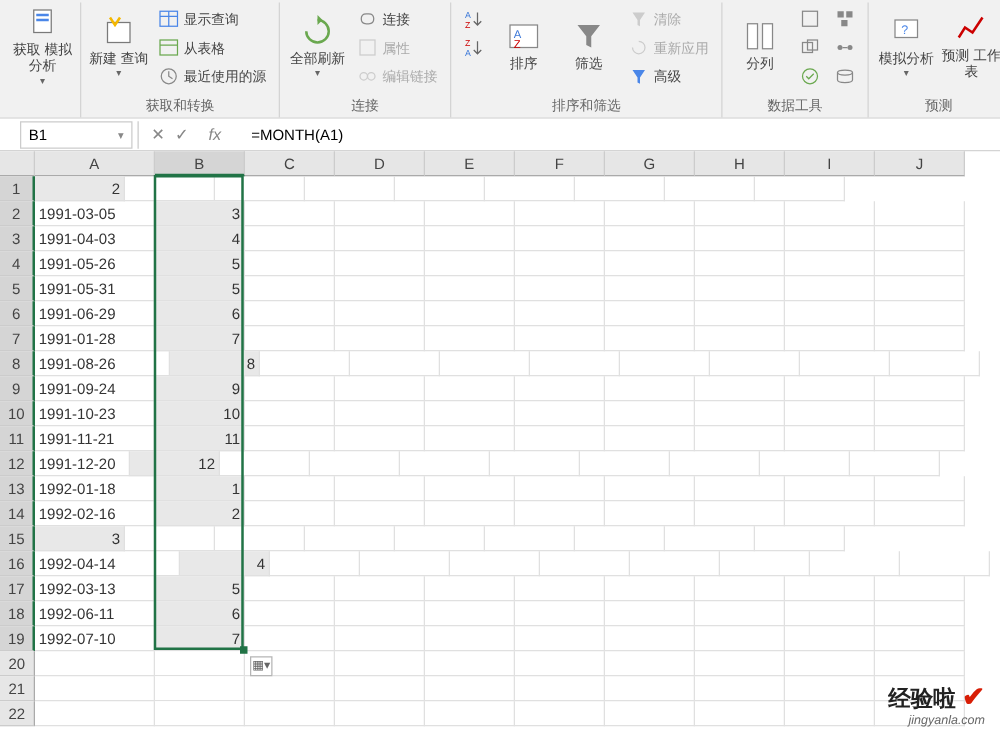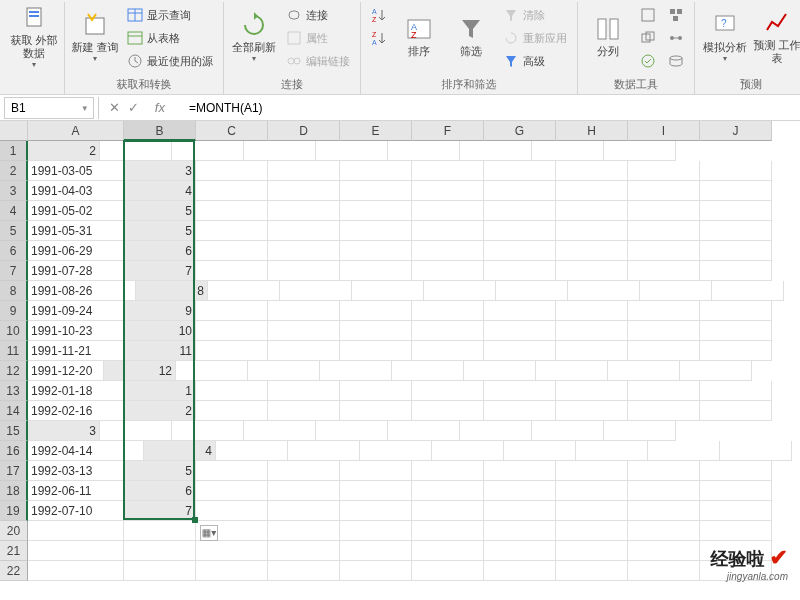--- a/index.html
+++ b/index.html
@@ -10,21 +10,21 @@
 .rg-body { display: flex; align-items: flex-start; gap: 4px; flex: 1; }
 .rg-label { font-size: 11px; color: #666; padding: 2px 0; }
 .big-btn { display: flex; flex-direction: column; align-items: center; justify-content: center; width: 48px; height: 70px; font-size: 11px; color: #444; cursor: pointer; text-align: center; line-height: 1.2; }
 .big-btn .ic { width: 28px; height: 28px; margin-bottom: 2px; display: flex; align-items: center; justify-content: center; }
 .big-btn .drop { font-size: 8px; color: #666; }
 .small-list { display: flex; flex-direction: column; gap: 1px; padding-top: 2px; }
 .small-btn { display: flex; align-items: center; gap: 4px; font-size: 11px; color: #444; height: 22px; padding: 0 4px; cursor: pointer; white-space: nowrap; }
 .small-btn.disabled { color: #aaa; }
 .small-btn .ic { width: 16px; height: 16px; flex-shrink: 0; }
 svg { display: block; }
-.formula-bar { height: 26px; border-bottom: 1px solid #d4d4d4; display: flex; align-items: center; background: #fff; }
+.formula-bar { height: 26px; border-bottom: 1px solid #d4d4d4; display: flex; align-items: center; background: #fff; padding-left: 12px; }
 .name-box { width: 90px; height: 22px; border: 1px solid #ccc; margin: 0 4px; font-size: 12px; padding: 0 6px; display: flex; align-items: center; justify-content: space-between; }
 .name-box .arr { font-size: 9px; color: #888; }
 .fb-btns { display: flex; gap: 8px; padding: 0 10px; border-left: 1px solid #ccc; height: 22px; align-items: center; }
 .fb-btns span { color: #888; font-size: 13px; cursor: pointer; }
 .fx-label { font-style: italic; font-size: 12px; color: #666; padding: 0 8px; }
 .formula-input { flex: 1; font-size: 12px; padding: 0 6px; height: 22px; border: none; outline: none; }
 .sheet { display: flex; }
 .corner { width: 28px; height: 20px; background: #e6e6e6; border-right: 1px solid #ccc; border-bottom: 1px solid #aaa; }
 .col-headers { display: flex; }
 .col-h { height: 20px; background: #e6e6e6; border-right: 1px solid #ccc; border-bottom: 1px solid #aaa; font-size: 12px; color: #444; text-align: center; line-height: 20px; }
@@ -54,21 +54,21 @@
     <div class="rg-body">
       <div class="big-btn">
         <span class="ic">
             <svg width="26" height="26">
               <rect x="6" y="3" width="14" height="18" fill="#fff" stroke="#7a7a7a"></rect>
               <rect x="8" y="6" width="10" height="2" fill="#4a86e8"></rect>
               <rect x="8" y="10" width="10" height="2" fill="#4a86e8"></rect>
             </svg>
           </span>
         <span>获取
-外部数据</span>
+模拟分析</span>
         <span class="drop">▾</span>
       </div>
     </div>
     <div class="rg-label"></div>
   </div>
 
   <div class="ribbon-group">
     <div class="rg-body">
       <div class="big-btn">
         <span class="ic">
@@ -409,21 +409,21 @@
         <div class="cell colC" style="width: 72px;"></div>
         <div class="cell colD" style="width: 72px;"></div>
         <div class="cell colE" style="width: 72px;"></div>
         <div class="cell colF" style="width: 72px;"></div>
         <div class="cell colG" style="width: 72px;"></div>
         <div class="cell colH" style="width: 72px;"></div>
         <div class="cell colI" style="width: 72px;"></div>
         <div class="cell colJ" style="width: 72px;"></div>
       </div>
       <div class="row">
-        <div class="cell colA" style="width: 96px;">1991-05-02</div>
+        <div class="cell colA" style="width: 96px;">1991-05-26</div>
         <div class="cell colB" style="width: 72px;">5</div>
         <div class="cell colC" style="width: 72px;"></div>
         <div class="cell colD" style="width: 72px;"></div>
         <div class="cell colE" style="width: 72px;"></div>
         <div class="cell colF" style="width: 72px;"></div>
         <div class="cell colG" style="width: 72px;"></div>
         <div class="cell colH" style="width: 72px;"></div>
         <div class="cell colI" style="width: 72px;"></div>
         <div class="cell colJ" style="width: 72px;"></div>
       </div>
@@ -445,21 +445,21 @@
         <div class="cell colC" style="width: 72px;"></div>
         <div class="cell colD" style="width: 72px;"></div>
         <div class="cell colE" style="width: 72px;"></div>
         <div class="cell colF" style="width: 72px;"></div>
         <div class="cell colG" style="width: 72px;"></div>
         <div class="cell colH" style="width: 72px;"></div>
         <div class="cell colI" style="width: 72px;"></div>
         <div class="cell colJ" style="width: 72px;"></div>
       </div>
       <div class="row">
-        <div class="cell colA" style="width: 96px;">1991-07-28</div>
+        <div class="cell colA" style="width: 96px;">1991-01-28</div>
         <div class="cell colB" style="width: 72px;">7</div>
         <div class="cell colC" style="width: 72px;"></div>
         <div class="cell colD" style="width: 72px;"></div>
         <div class="cell colE" style="width: 72px;"></div>
         <div class="cell colF" style="width: 72px;"></div>
         <div class="cell colG" style="width: 72px;"></div>
         <div class="cell colH" style="width: 72px;"></div>
         <div class="cell colI" style="width: 72px;"></div>
         <div class="cell colJ" style="width: 72px;"></div>
       </div>

